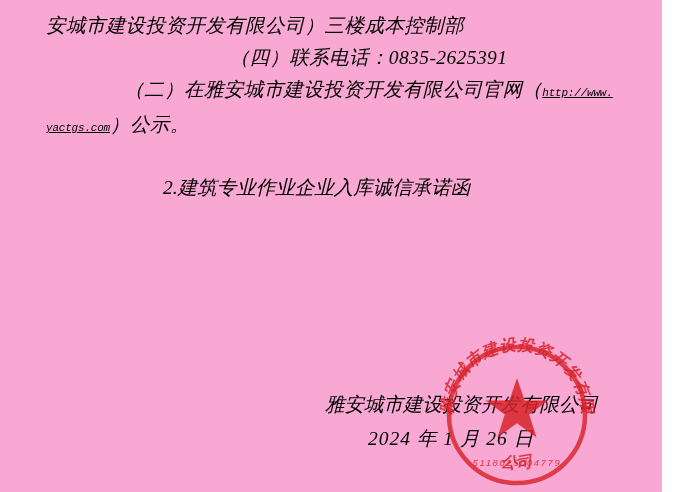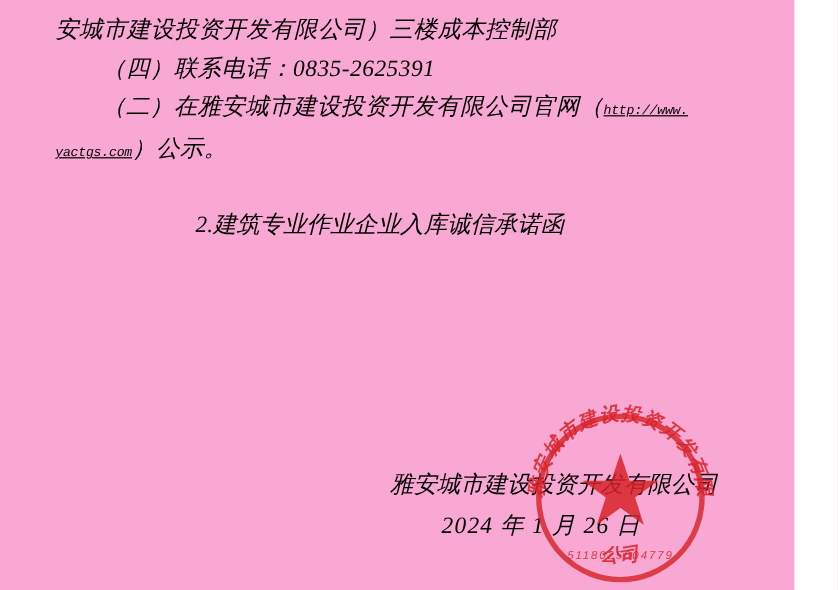--- a/index.html
+++ b/index.html
@@ -29,20 +29,21 @@
     padding: 10px 46px 0 46px;
   }
   .line {
     font-size: 19.5px;
     line-height: 32px;
     letter-spacing: 0.4px;
     white-space: nowrap;
   }
   .indent-2 {
     text-indent: 39px;
+    text-align: center;
   }
   .bold {
     font-weight: bold;
   }
   .url {
     font-family: "Liberation Mono", "DejaVu Sans Mono", monospace;
     font-size: 11px;
     text-decoration: underline;
     letter-spacing: -0.2px;
   }

